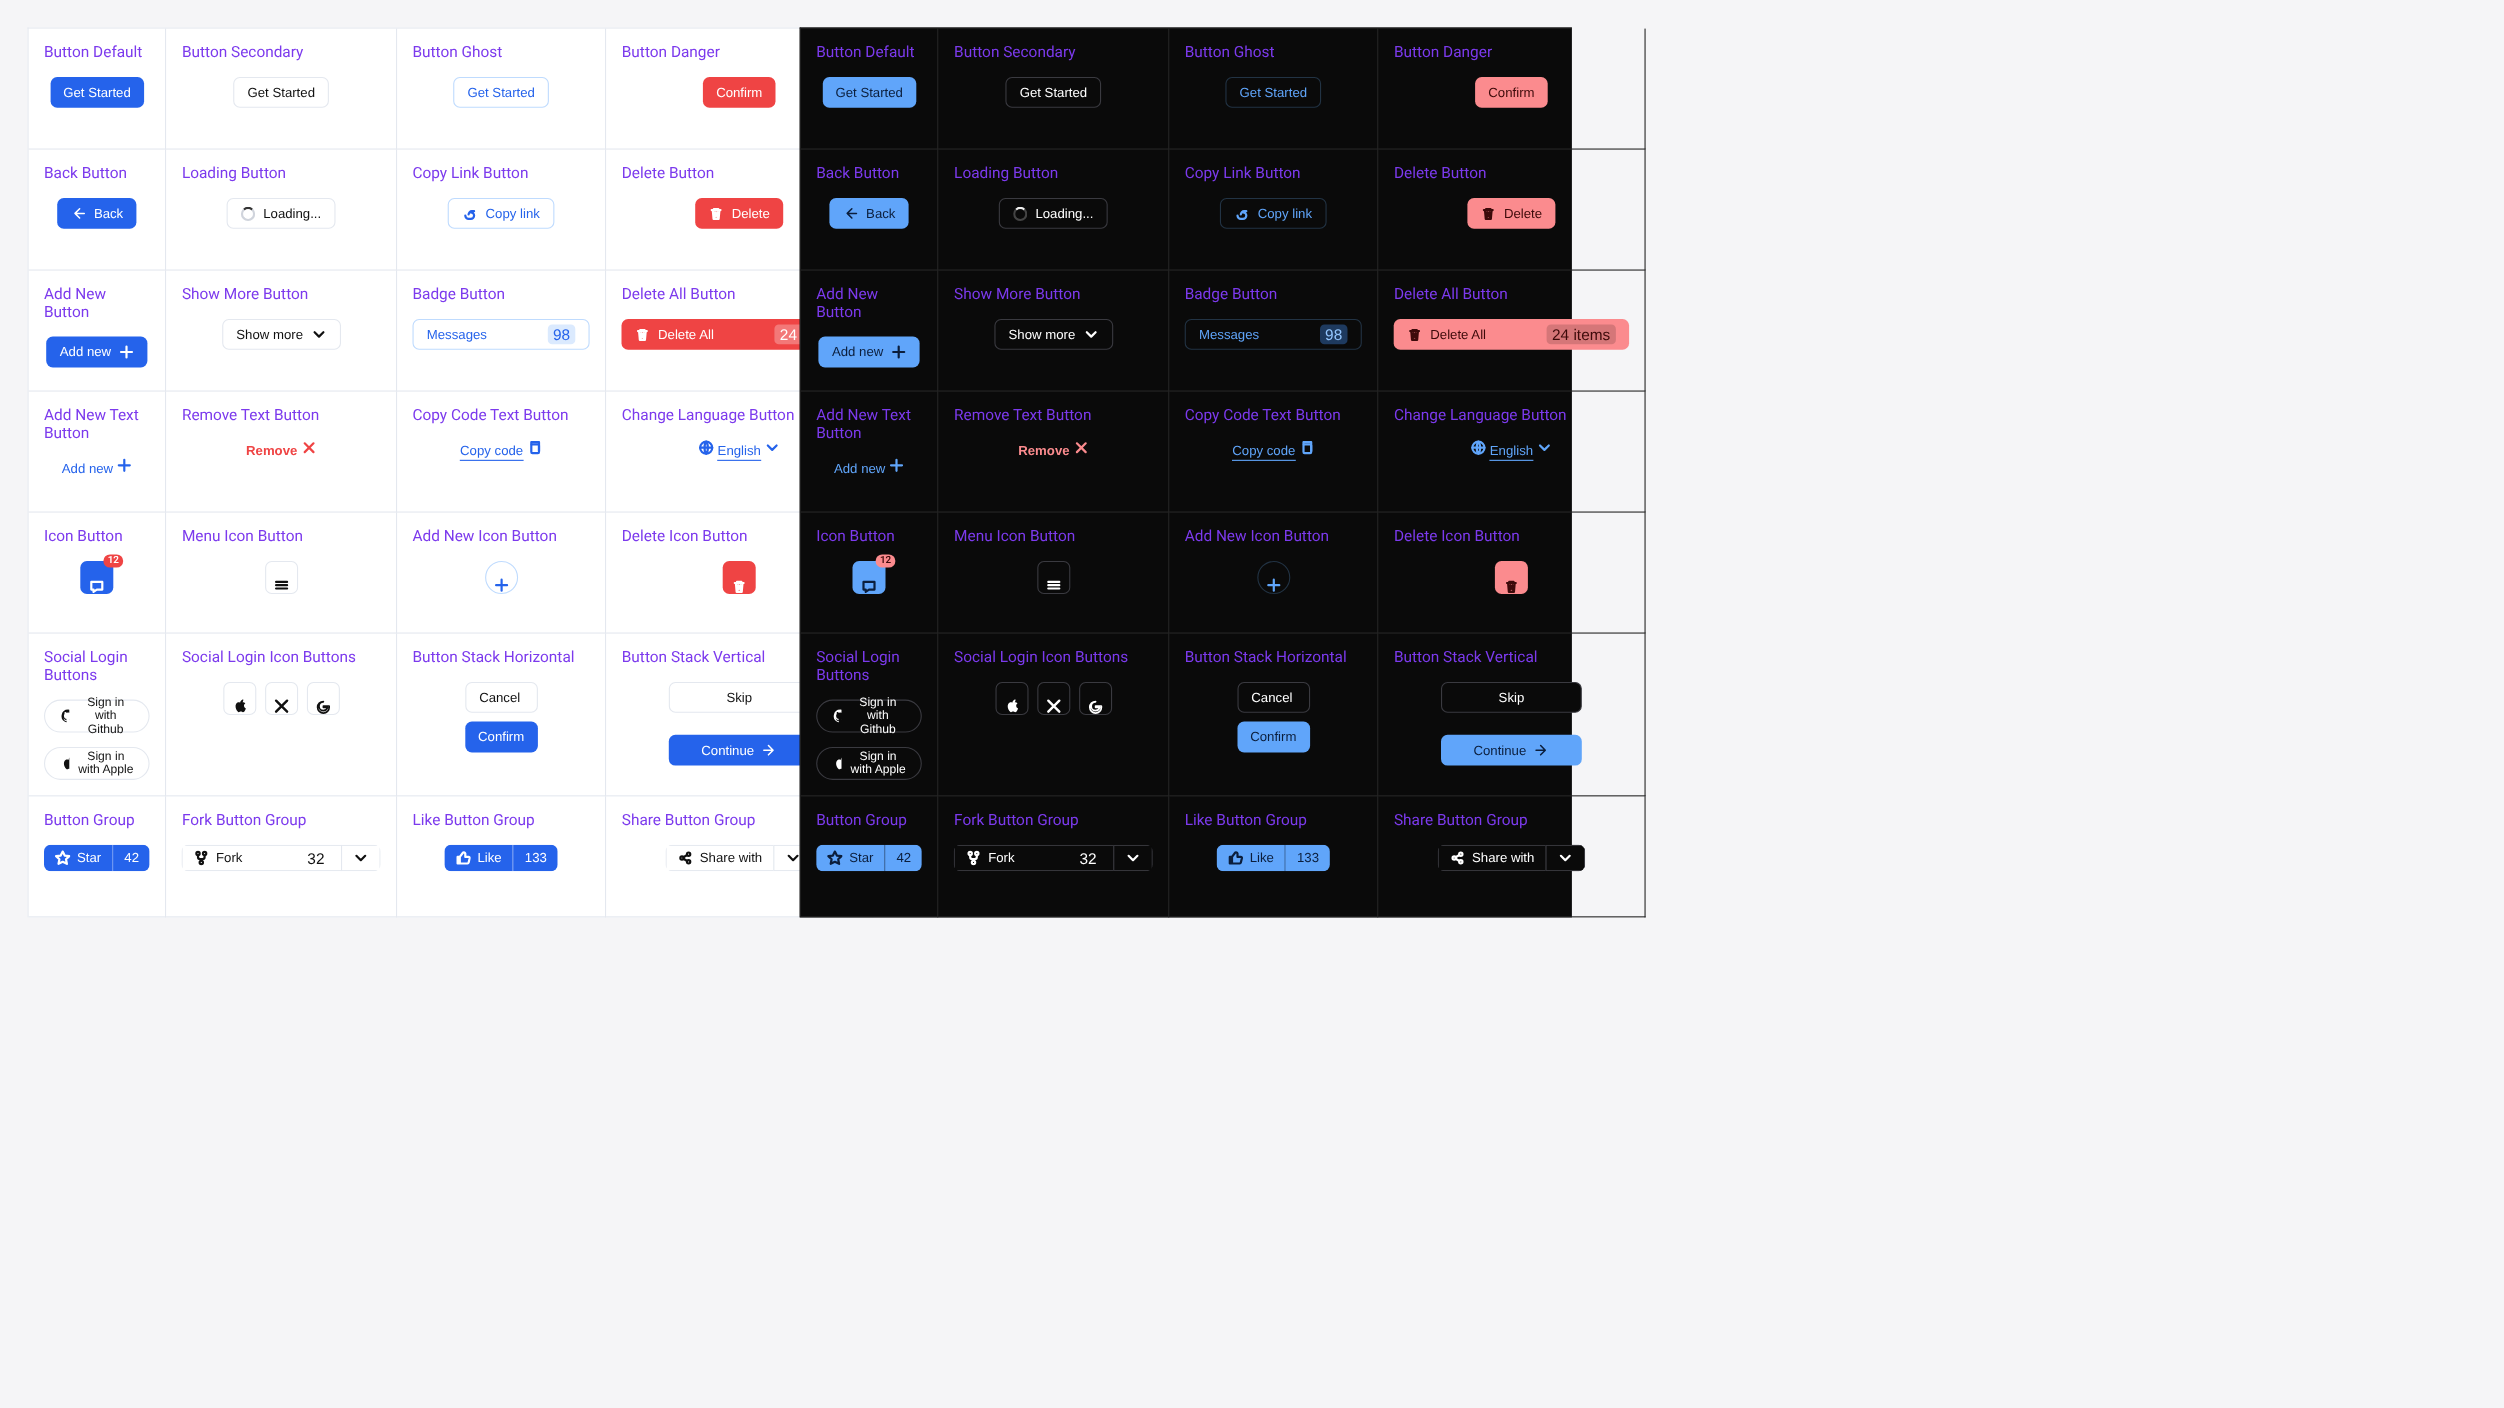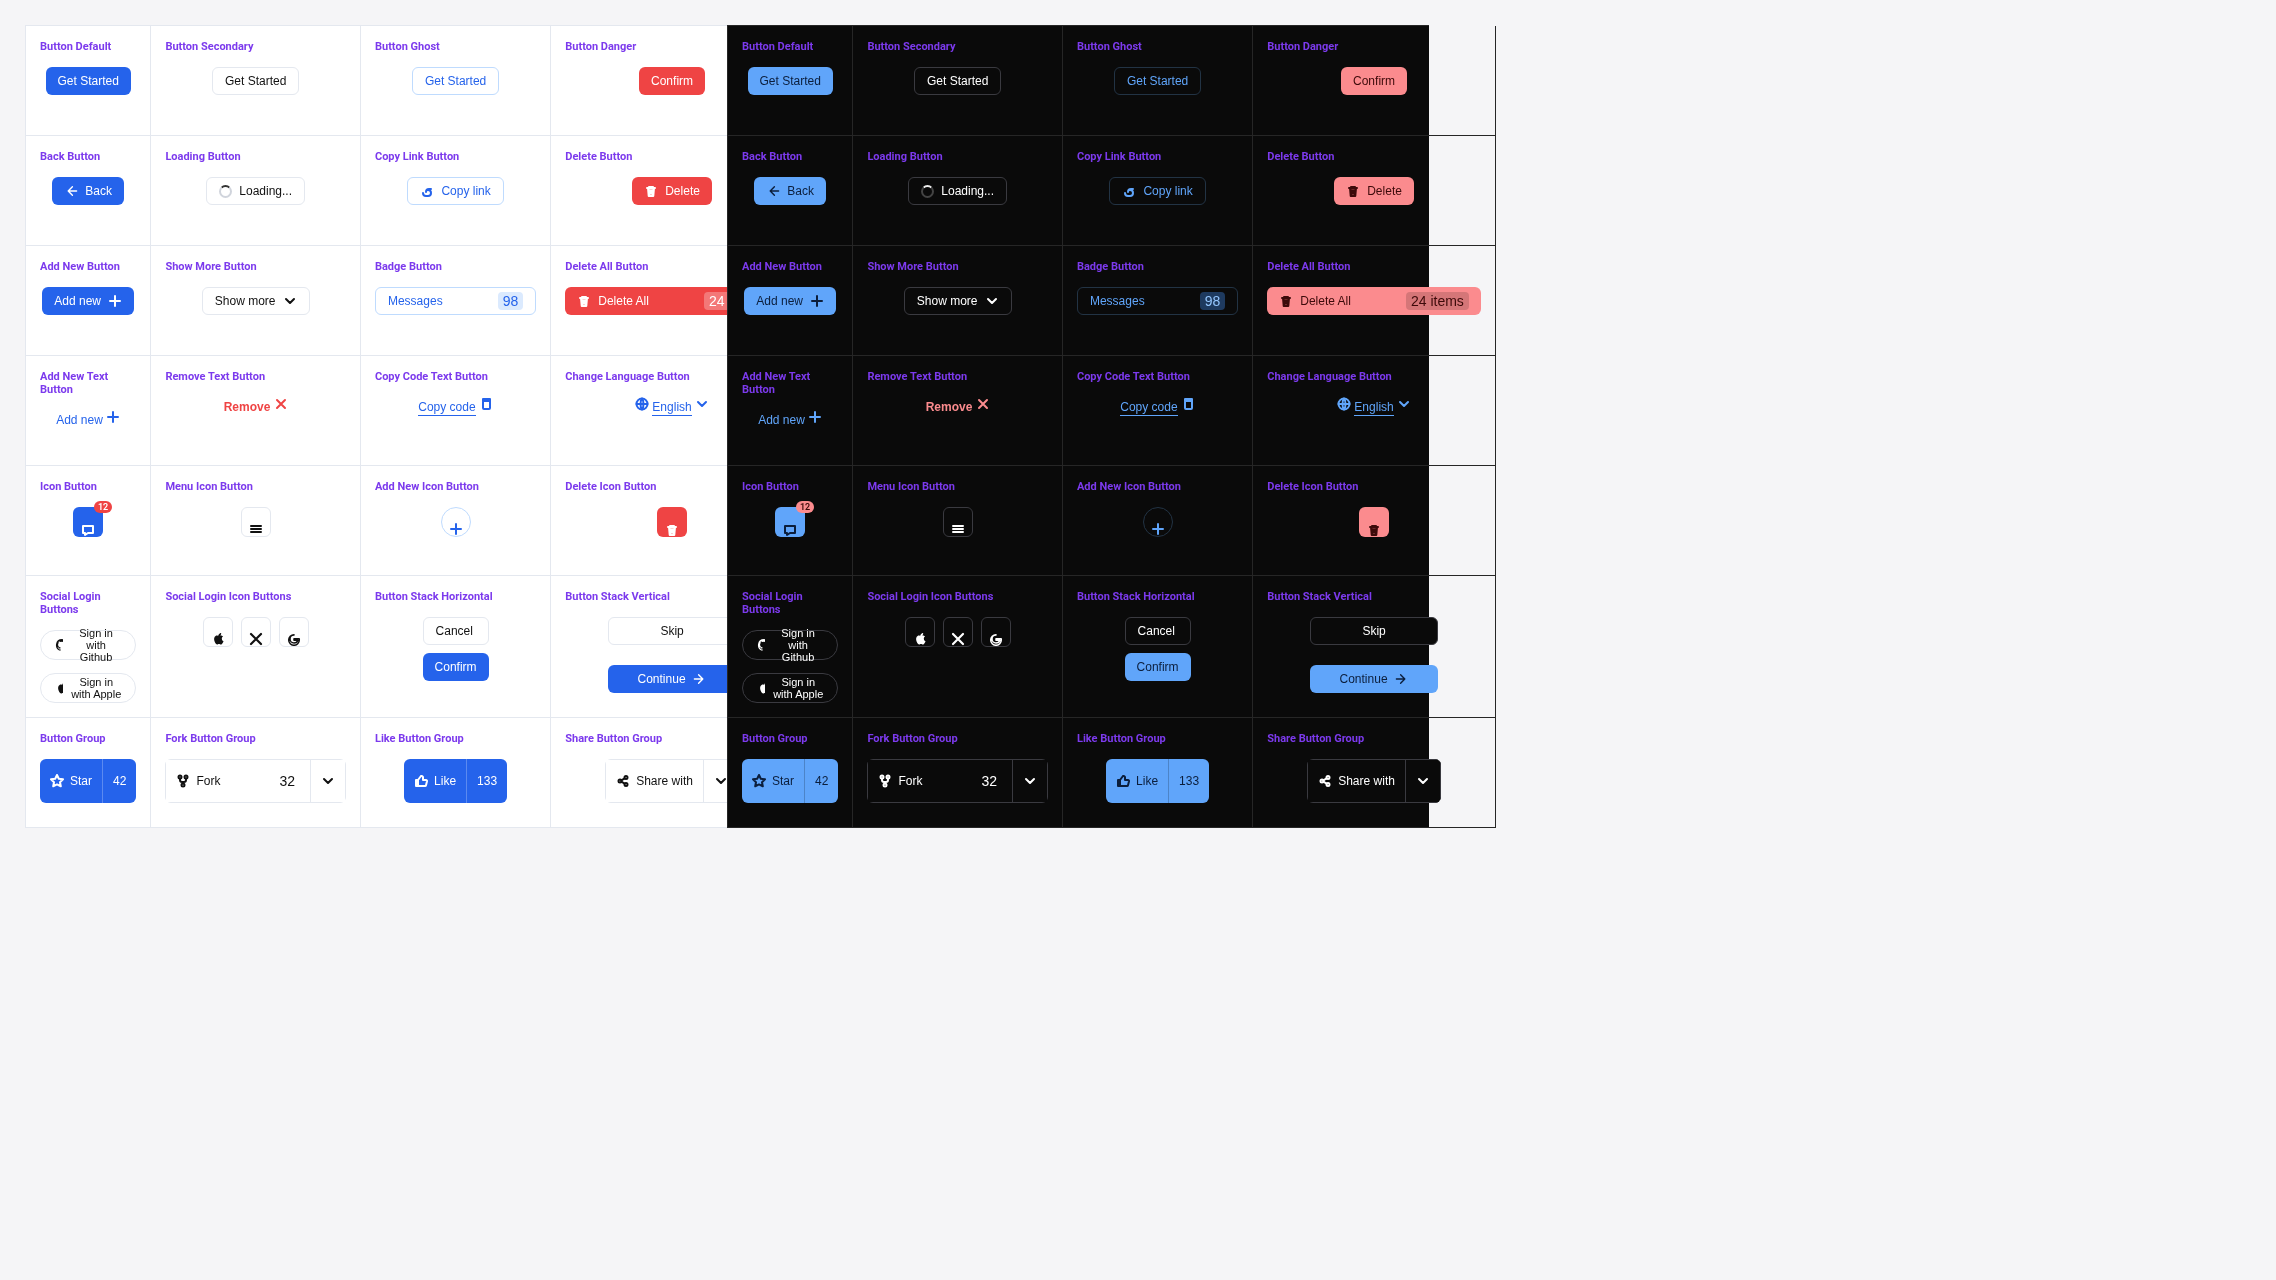--- a/index.html
+++ b/index.html
@@ -31,22 +31,22 @@
     color: #fff;
   }
   .dark .cell { border-right: 1px solid #262626; border-bottom: 1px solid #262626; }
   .cell {
     padding: 14px;
     min-height: 110px;
     display: flex;
     flex-direction: column;
   }
   .title {
-    font-size: 11px;
-    font-weight: 700;
+    font-size: 14px;
+    font-weight: 400;
     color: #7c3aed;
     margin-bottom: 14px;
   }
   .area {
     flex: 1;
     display: flex;
     align-items: flex-start;
     justify-content: center;
   }
   .btn {
@@ -119,21 +119,21 @@
   .dark .social { background: #0a0a0a; border: 1px solid #3a3a40; color: #fff; }
   .social + .social { margin-top: 13px; }
   .sicons { display: flex; gap: 8px; }
   .sicons .icon-btn { border-radius: 6px; }
   .stackh { display: flex; gap: 8px; flex-direction: column; }
   .stackv { display: flex; flex-direction: column; gap: 20px; width: 128px; }
   .stackv .btn { justify-content: center; }
   .bgroup { display: inline-flex; border-radius: 6px; overflow: hidden; }
   .bgroup .gbtn {
     display: inline-flex; align-items: center; gap: 6px;
-    height: 44px; padding: 0 10px; font-size: 12px; font-weight: 500;
+    height: 24px; padding: 0 10px; font-size: 12px; font-weight: 500;
     cursor: pointer; border: none;
   }
   .bgroup.pri .gbtn { background: #2563eb; color: #fff; }
   .bgroup.pri .gbtn + .gbtn { border-left: 1px solid rgba(255,255,255,.25); }
   .dark .bgroup.pri .gbtn { background: #60a5fa; color: #0b1e3c; }
   .dark .bgroup.pri .gbtn + .gbtn { border-left: 1px solid rgba(0,0,0,.2); }
   .bgroup.sec .gbtn { background: #fff; color: #111; border: 1px solid #e4e8ef; }
   .bgroup.sec .gbtn + .gbtn { margin-left: -1px; }
   .dark .bgroup.sec .gbtn { background: #0a0a0a; color: #fff; border: 1px solid #3a3a40; }
 </style>

